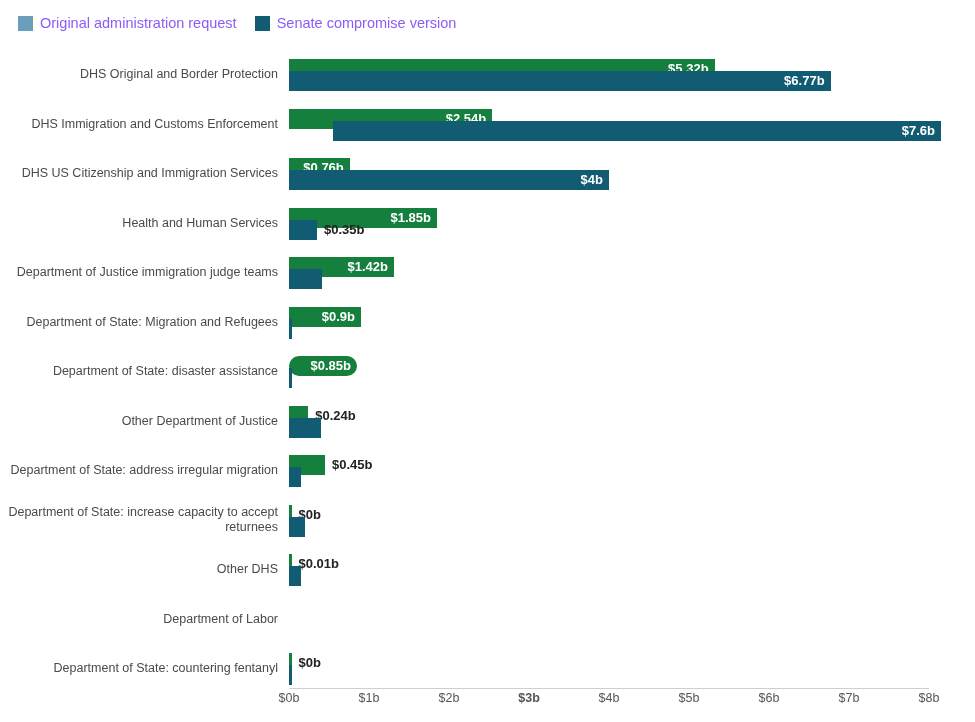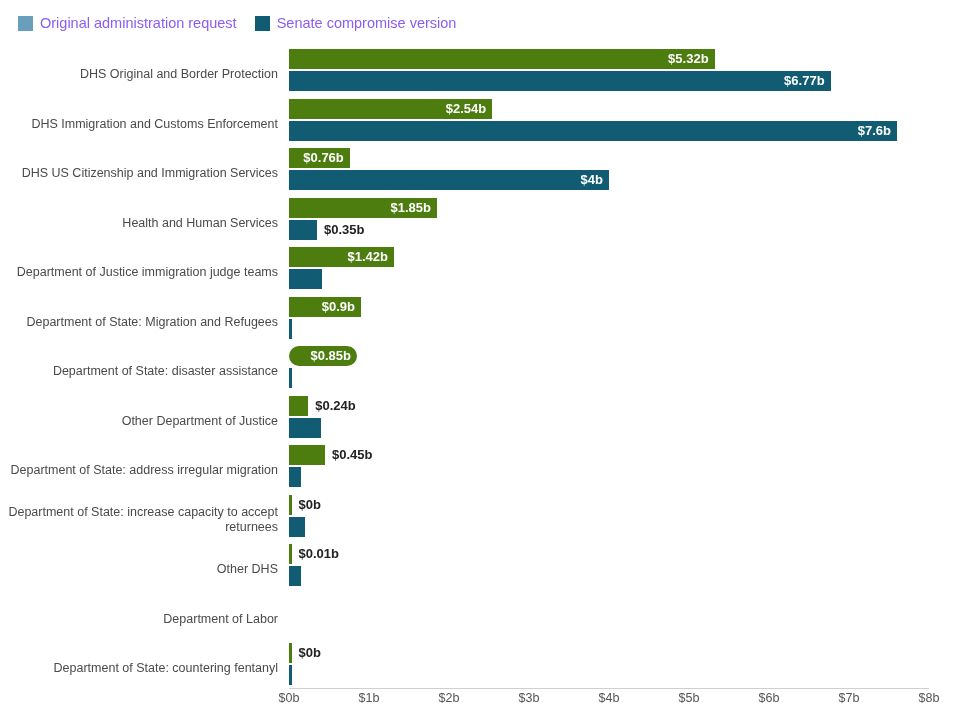--- a/index.html
+++ b/index.html
@@ -105,21 +105,21 @@
     width: 686px;
     height: 49.5px;
   }
   .bar {
     position: absolute;
     height: 20px;
     display: flex;
     align-items: center;
     justify-content: flex-end;
   }
-  .bar.light { background: #4d7c0f; top: 1px; }
+  .bar.light { background: #15803d; top: 11px; }
   .bar.dark  { background: #125c73; top: 23px; }
   .bar-value {
     font-size: 13px;
     font-weight: bold;
     white-space: nowrap;
     line-height: 20px;
   }
   .bar-value.inside {
     color: #ffffff;
     padding-right: 6px;
@@ -145,21 +145,21 @@
     </div>
   </div>
 
 <div id="chart">
   <div id="plot"></div>
   <div id="axis-line"></div>
   <div id="ticklabels">
       <div class="tick-label" style="left: 289px;">$0b</div>
       <div class="tick-label" style="left: 369px;">$1b</div>
       <div class="tick-label" style="left: 449px;">$2b</div>
-      <div class="tick-label" style="left: 529px;">$3b</div>
+      <div class="tick-label" style="left: 529px; font-weight: bold;">$3b</div>
       <div class="tick-label" style="left: 609px;">$4b</div>
       <div class="tick-label" style="left: 689px;">$5b</div>
       <div class="tick-label" style="left: 769px;">$6b</div>
       <div class="tick-label" style="left: 849px;">$7b</div>
       <div class="tick-label" style="left: 929px;">$8b</div>
     </div>
 </div>
 
 <div class="row" style="top: 48px;">
     <div class="cat-label" style="top: 19.25px;">DHS Original and Border Protection</div>
@@ -171,21 +171,21 @@
         <span class="bar-value inside">$6.77b</span>
       </div>
     </div>
   </div>
 <div class="row" style="top: 97.5px;">
     <div class="cat-label" style="top: 19.25px;">DHS Immigration and Customs Enforcement</div>
     <div class="bars">
       <div class="bar light" style="width: 203.2px;">
         <span class="bar-value inside">$2.54b</span>
       </div>
-      <div class="bar dark" style="width: 608px;">
+      <div class="bar dark" style="width: 608px; margin-left: 44px;">
         <span class="bar-value inside">$7.6b</span>
       </div>
     </div>
   </div>
 <div class="row" style="top: 147px;">
     <div class="cat-label" style="top: 19.25px;">DHS US Citizenship and Immigration Services</div>
     <div class="bars">
       <div class="bar light" style="width: 60.8px;">
         <span class="bar-value inside">$0.76b</span>
       </div>

